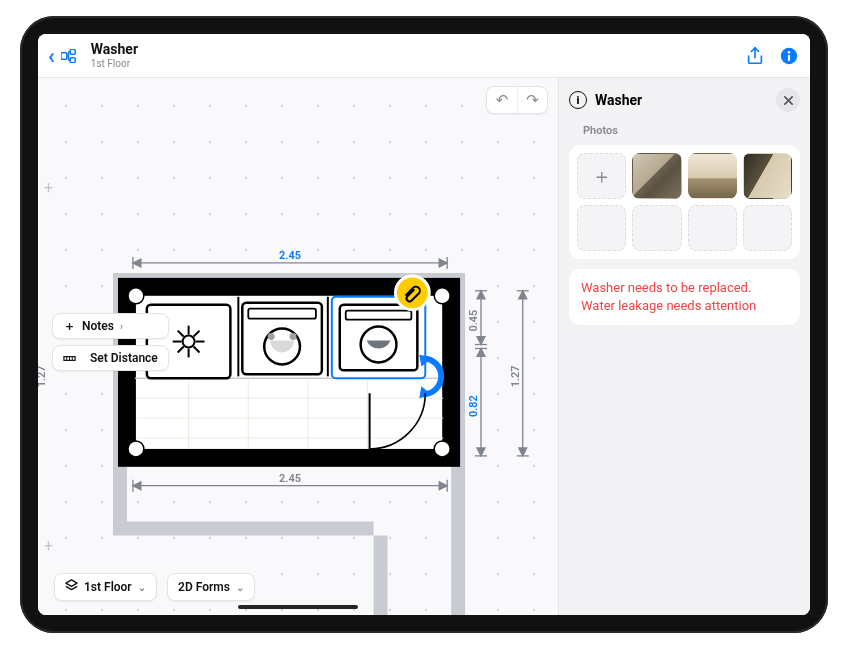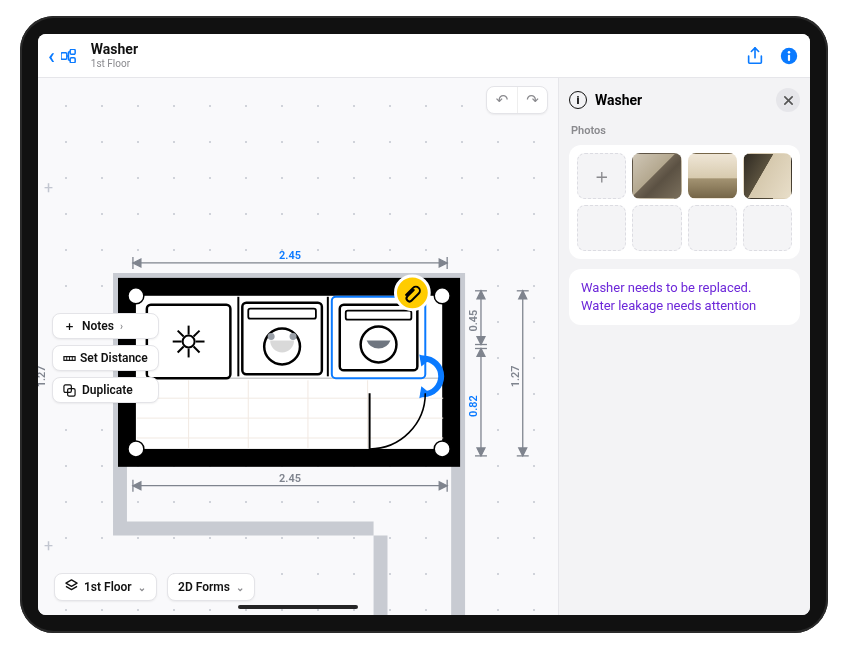--- a/index.html
+++ b/index.html
@@ -65,21 +65,21 @@
   .ctx-menu {
     position: absolute; left: 14px; top: 235px;
     display: flex; flex-direction: column; gap: 6px;
   }
   .ctx-btn {
     background: #fff; border: 1px solid #e4e4e8; border-radius: 8px;
     padding: 5px 10px; font-size: 12px; font-weight: 600; color: #111;
     display: flex; align-items: center; gap: 6px; cursor: pointer;
     box-shadow: 0 1px 2px rgba(0,0,0,0.06); white-space: nowrap;
   }
-  .ctx-btn.small-gap { gap: 4px; }
+  .ctx-btn.small-gap { gap: 14px; }
   .ctx-btn.danger { color: #e11; }
   .ctx-btn .ic { width: 13px; height: 13px; display:inline-flex; align-items:center; justify-content:center; }
 
   
   .bottom-ctrls {
     position: absolute; left: 16px; bottom: 14px; display: flex; gap: 10px;
   }
   .pill {
     background: #fff; border: 1px solid #e4e4e8; border-radius: 8px;
     padding: 5px 10px; font-size: 12px; font-weight: 600; color: #111;
@@ -101,35 +101,35 @@
   }
   .insp-head { display: flex; align-items: center; gap: 8px; }
   .insp-info { width: 18px; height: 18px; border: 1.7px solid #111; border-radius: 50%; display:flex; align-items:center; justify-content:center; font-size: 11px; font-weight: 800; }
   .insp-title { font-weight: 700; font-size: 14px; }
   .insp-close { margin-left: auto; width: 24px; height: 24px; border-radius: 50%; background: #e6e6ea; display:flex; align-items:center; justify-content:center; color:#555; cursor:pointer; font-size: 13px; }
 
   .segmented { display: flex; background: #e9e9ed; border-radius: 9px; padding: 2px; }
   .segmented .seg { flex: 1; text-align: center; font-size: 11px; font-weight: 600; color: #444; padding: 6px 0; border-radius: 7px; cursor: pointer; }
   .segmented .seg.sel { background: #fff; color: #000; box-shadow: 0 1px 2px rgba(0,0,0,0.1); }
 
-  .section-label { font-size: 11px; color: #8a8a8e; font-weight: 600; margin: 2px 2px -2px; }
+  .section-label { font-size: 11px; color: #8a8a8e; font-weight: 600; margin: 2px 14px -2px; }
 
   .photos-card { background: #fff; border-radius: 12px; padding: 8px; display:flex; flex-direction:column; gap:6px; }
   .thumb-row { display: flex; gap: 6px; }
   .thumb {
     flex: 1; height: 46px; border-radius: 8px;
     border: 1.5px dashed #dcdce2; background: #f4f4f6;
     display:flex; align-items:center; justify-content:center; color:#8a8a8e; font-size: 20px;
   }
   .thumb.solid { border-style: solid; border-color: transparent; background-size: cover; background-position: center; }
   .thumb.ph1 { background: linear-gradient(135deg,#cfc6b6 0%, #b4a88f 45%, #6d6252 46%, #5b5143 60%, #7a6f5c 100%); }
   .thumb.ph2 { background: linear-gradient(180deg,#efe6d6 0%, #d7caae 55%, #a39372 56%, #756547 100%); }
   .thumb.ph3 { background: linear-gradient(120deg,#2f2a22 0%, #5a513e 40%, #d6c9ae 41%, #e8dec9 100%); }
 
-  .notes-card { background: #fff; border-radius: 12px; padding: 10px 12px; font-size: 13px; color: #6d28d9; line-height: 1.35; min-height: 56px; }
+  .notes-card { background: #fff; border-radius: 12px; padding: 10px 12px; font-size: 13px; color: #ef4444; line-height: 1.35; min-height: 56px; }
 
   
 </style>
 </head>
 <body>
 
 <div class="device">
   <div class="screen">
 
     <div class="topbar">
@@ -309,29 +309,20 @@
             <span class="ic">
               <svg viewBox="0 0 14 14" width="13" height="13">
                   <rect x="1" y="5" width="12" height="4" fill="none" stroke="#111" stroke-width="1.3"></rect>
                   <line x1="4" y1="5" x2="4" y2="9" stroke="#111" stroke-width="1"></line>
                   <line x1="7" y1="5" x2="7" y2="9" stroke="#111" stroke-width="1"></line>
                   <line x1="10" y1="5" x2="10" y2="9" stroke="#111" stroke-width="1"></line>
                 </svg>
             </span>
             <span>Set Distance</span>
           </div>
-          <div class="ctx-btn">
-            <span class="ic">
-              <svg viewBox="0 0 14 14" width="13" height="13">
-                  <rect x="1" y="1" width="8" height="8" rx="1.5" fill="none" stroke="#111" stroke-width="1.3"></rect>
-                  <rect x="5" y="5" width="8" height="8" rx="1.5" fill="none" stroke="#111" stroke-width="1.3"></rect>
-                </svg>
-            </span>
-            <span>Duplicate</span>
-          </div>
         </div>
 
         <div class="bottom-ctrls">
           <div class="pill">
             <span class="ic">
               <svg viewBox="0 0 14 14" width="13" height="13" fill="none" stroke="#111" stroke-width="1.4" stroke-linejoin="round">
                   <path d="M7 1 L13 4.5 7 8 1 4.5 Z"></path>
                   <path d="M1 8 L7 11.5 13 8"></path>
                 </svg>
             </span>

